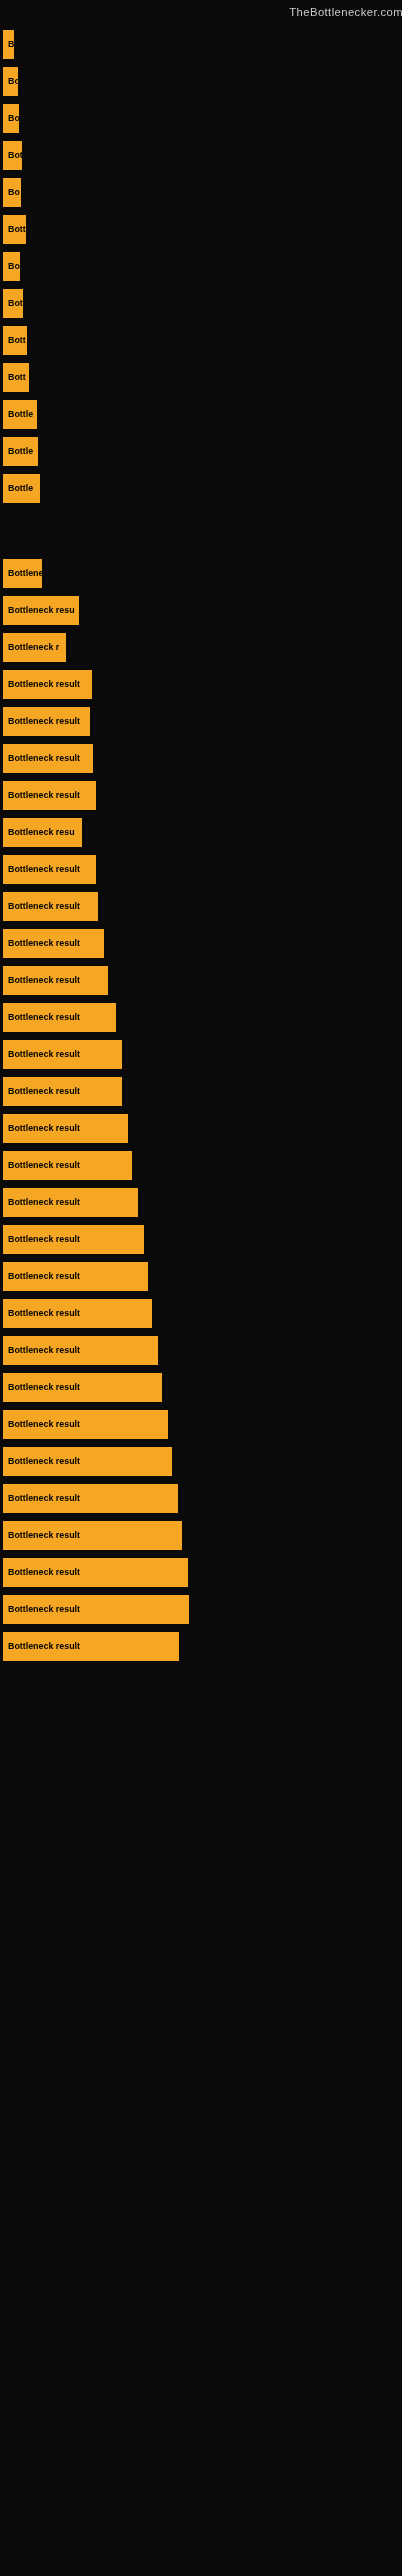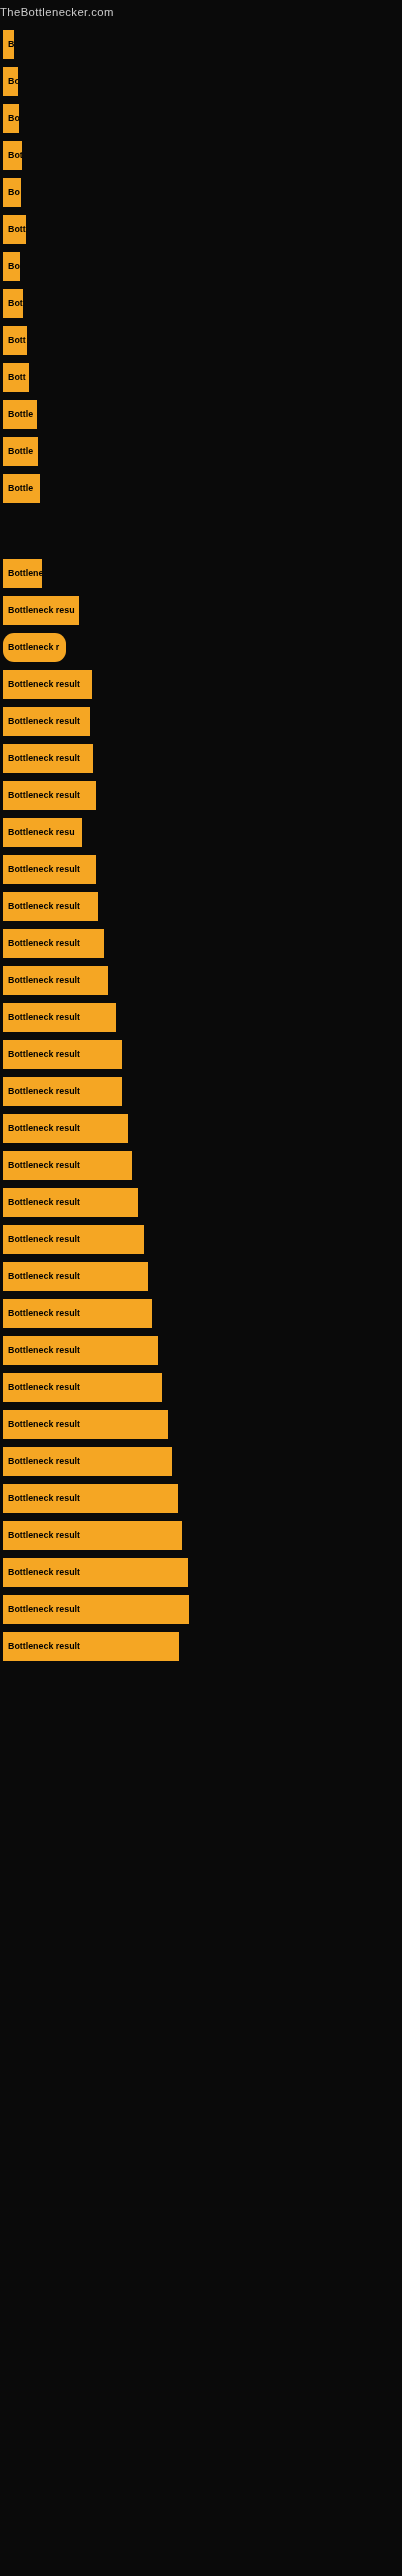--- a/index.html
+++ b/index.html
@@ -10,21 +10,21 @@
 
     body {
       background-color: #0a0a0a;
       width: 403px;
       min-height: 2576px;
       font-family: Arial, sans-serif;
       position: relative;
     }
 
     .site-title {
-      text-align: left;
+      text-align: right;
       color: #cccccc;
       font-size: 11.3px;
       padding: 6.4px 0 3.2px 0;
       letter-spacing: 0.4px;
     }
 
     .bar-container {
       display: flex;
       align-items: center;
       margin: 8px 0 8px 3.2px;
@@ -124,21 +124,21 @@
       <div class="bar" style="width: 39px; margin-top: 48px;">
         <span class="bar-label">Bottleneck</span>
       </div>
     </div>
     <div class="bar-container">
       <div class="bar" style="width: 76px;">
         <span class="bar-label">Bottleneck resu</span>
       </div>
     </div>
     <div class="bar-container">
-      <div class="bar" style="width: 63px; border-radius: 11px;">
+      <div class="bar" style="width: 63px;">
         <span class="bar-label">Bottleneck r</span>
       </div>
     </div>
     <div class="bar-container">
       <div class="bar" style="width: 89px;">
         <span class="bar-label">Bottleneck result</span>
       </div>
     </div>
     <div class="bar-container">
       <div class="bar" style="width: 87px;">

